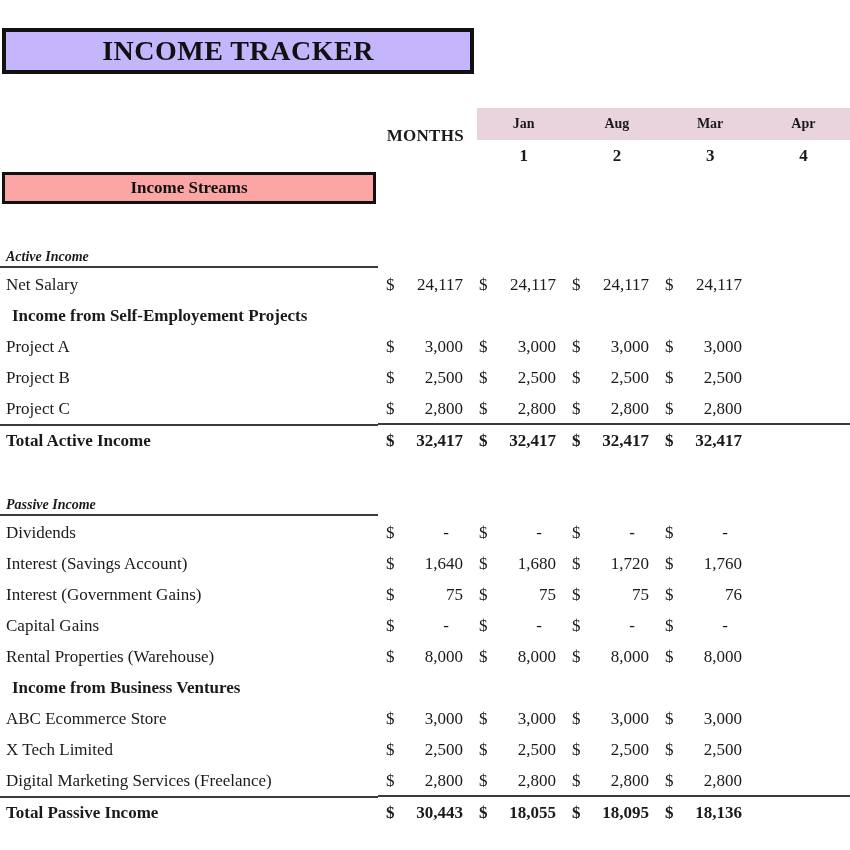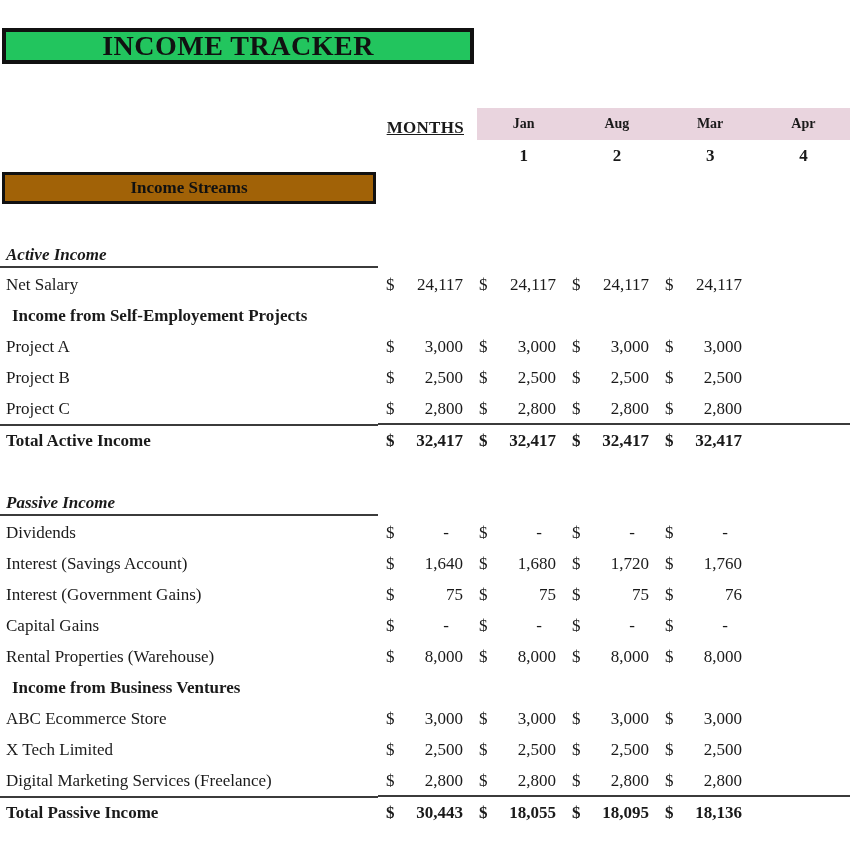--- a/index.html
+++ b/index.html
@@ -21,22 +21,22 @@
     width: 850px;
     height: 850px;
   }
 
   
   .title-banner {
     position: absolute;
     left: 2px;
     top: 28px;
     width: 472px;
-    height: 36px;
-    background: #22c55e;
+    height: 46px;
+    background: #c4b5fd;
     border: 4px solid #111111;
     box-sizing: border-box;
     display: flex;
     align-items: center;
     justify-content: center;
   }
   .title-banner .title-text {
     font-size: 28px;
     font-weight: bold;
     letter-spacing: 0.5px;
@@ -48,32 +48,31 @@
     position: absolute;
     left: 477px;
     top: 108px;
     width: 373px;
     height: 32px;
     background: #e9d4de;
   }
   .months-label {
     position: absolute;
     left: 330px;
-    top: 112px;
+    top: 120px;
     width: 140px;
     height: 32px;
     display: flex;
     align-items: center;
     justify-content: flex-end;
     font-size: 17px;
     font-weight: bold;
     padding-right: 6px;
     box-sizing: border-box;
     letter-spacing: 0.3px;
-    text-decoration: underline;
   }
   .month-cells {
     position: absolute;
     left: 477px;
     top: 108px;
     width: 373px;
     height: 32px;
     display: flex;
   }
   .month-cells .mc {
@@ -101,21 +100,21 @@
     font-weight: bold;
   }
 
   
   .streams-box {
     position: absolute;
     left: 2px;
     top: 172px;
     width: 374px;
     height: 32px;
-    background: #a16207;
+    background: #fca5a5;
     border: 3px solid #111111;
     box-sizing: border-box;
     display: flex;
     align-items: center;
     justify-content: center;
   }
   .streams-box .streams-text {
     font-size: 17px;
     font-weight: bold;
     color: #111111;
@@ -170,21 +169,21 @@
     text-align: left;
   }
   .num-cell.dash .val {
     padding-right: 14px;
   }
 
   
   .row.section .label-cell {
     font-weight: bold;
     font-style: italic;
-    font-size: 17px;
+    font-size: 14px;
   }
   .row.section .label-cell {
     border-bottom: 2px solid #3b3b3b;
     height: 28px;
     align-items: flex-end;
     padding-bottom: 1px;
   }
 
   
   .row.subhead .label-cell {

